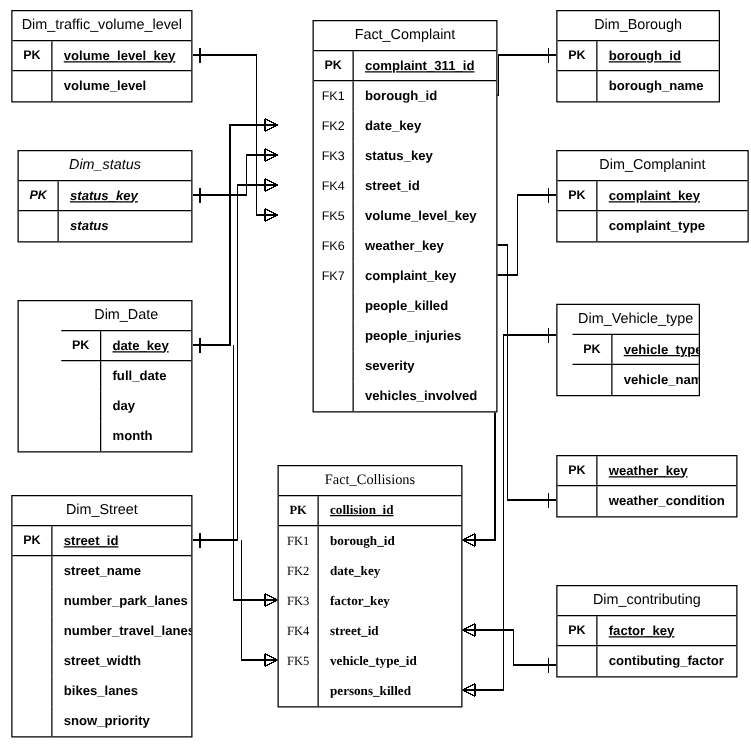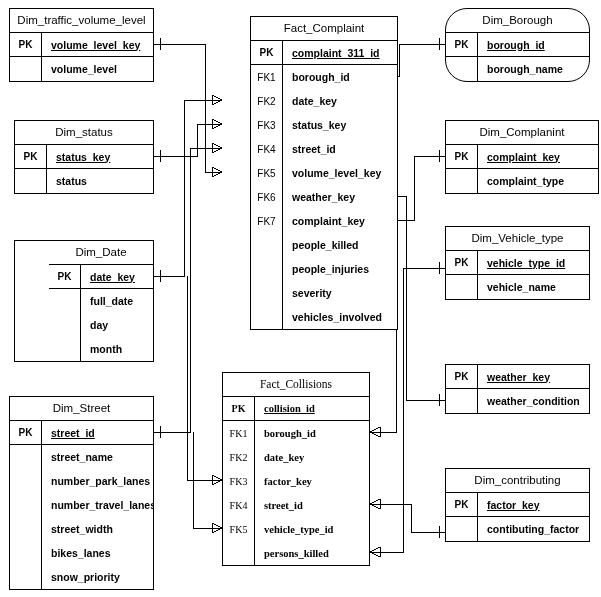--- a/index.html
+++ b/index.html
@@ -145,21 +145,21 @@
         <div class="ent-title">Dim_traffic_volume_level</div>
         <div class="attr-row pk-row">
           <div class="key-cell">PK</div>
           <div class="name-cell pk-name">volume_level_key</div>
         </div>
         <div class="attr-row">
           <div class="key-cell"></div>
           <div class="name-cell">volume_level</div>
         </div>
       </div>
-      <div class="entity" style="left: 14px; top: 120px; width: 140px;">
+      <div class="entity" style="left: 14px; top: 120px; width: 140px; font-style: italic;">
         <div class="ent-title">Dim_status</div>
         <div class="attr-row pk-row">
           <div class="key-cell">PK</div>
           <div class="name-cell pk-name">status_key</div>
         </div>
         <div class="attr-row">
           <div class="key-cell"></div>
           <div class="name-cell">status</div>
         </div>
       </div>
@@ -288,21 +288,21 @@
         </div>
         <div class="attr-row">
           <div class="key-cell fk">FK5</div>
           <div class="name-cell">vehicle_type_id</div>
         </div>
         <div class="attr-row">
           <div class="key-cell"></div>
           <div class="name-cell">persons_killed</div>
         </div>
       </div>
-      <div class="entity" style="left: 445px; top: 8px; width: 145px; border-radius: 22px;">
+      <div class="entity" style="left: 445px; top: 8px; width: 131px;">
         <div class="ent-title">Dim_Borough</div>
         <div class="attr-row pk-row">
           <div class="key-cell">PK</div>
           <div class="name-cell pk-strong">borough_id</div>
         </div>
         <div class="attr-row">
           <div class="key-cell"></div>
           <div class="name-cell">borough_name</div>
         </div>
       </div>
@@ -310,21 +310,21 @@
         <div class="ent-title">Dim_Complanint</div>
         <div class="attr-row pk-row">
           <div class="key-cell">PK</div>
           <div class="name-cell pk-name">complaint_key</div>
         </div>
         <div class="attr-row">
           <div class="key-cell"></div>
           <div class="name-cell">complaint_type</div>
         </div>
       </div>
-      <div class="entity" style="left: 445px; top: 226px; width: 145px;">
+      <div class="entity" style="left: 445px; top: 243px; width: 115px; padding-left: 12px;">
         <div class="ent-title">Dim_Vehicle_type</div>
         <div class="attr-row pk-row">
           <div class="key-cell">PK</div>
           <div class="name-cell pk-strong">vehicle_type_id</div>
         </div>
         <div class="attr-row">
           <div class="key-cell"></div>
           <div class="name-cell">vehicle_name</div>
         </div>
       </div>

